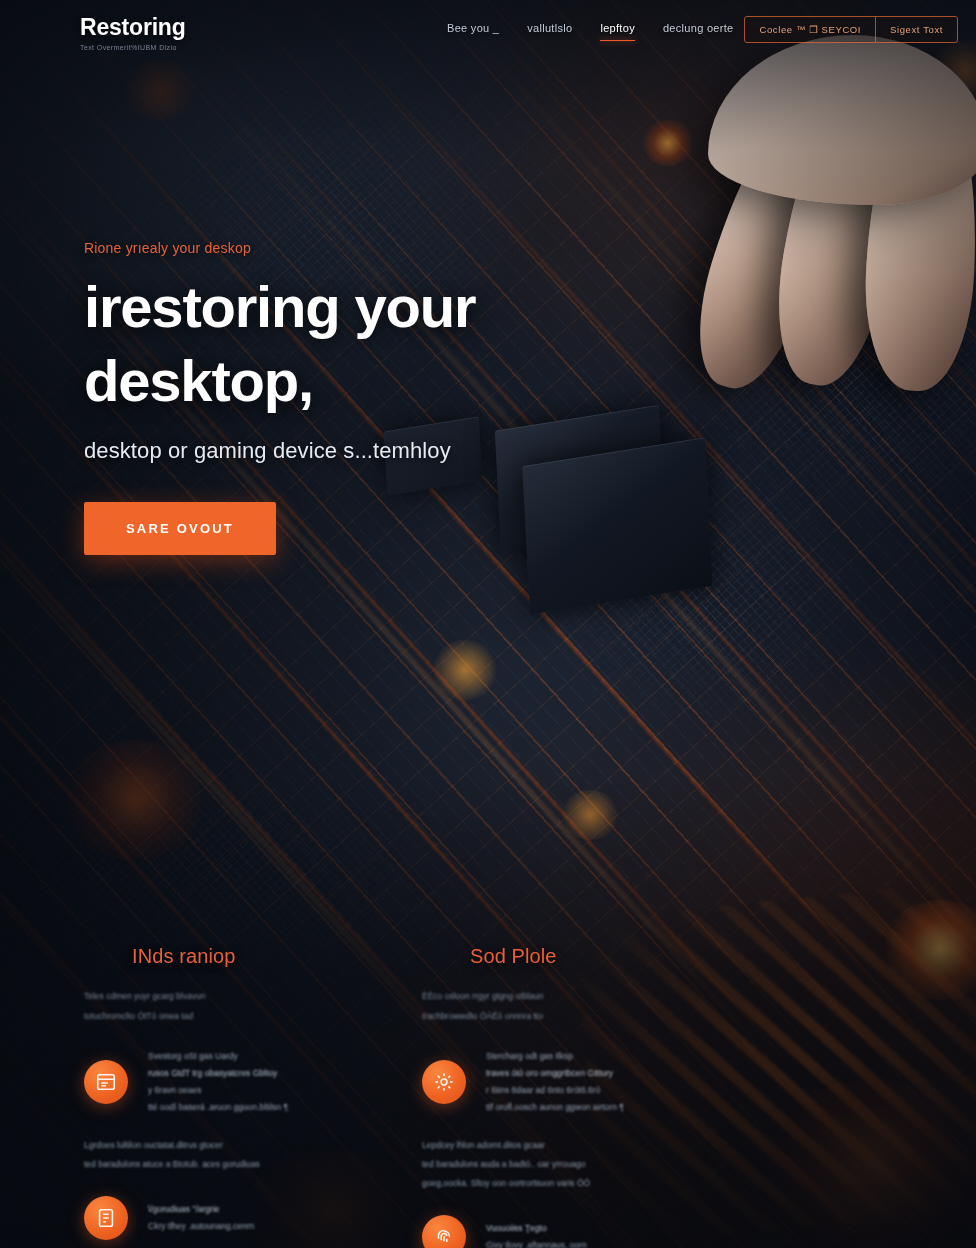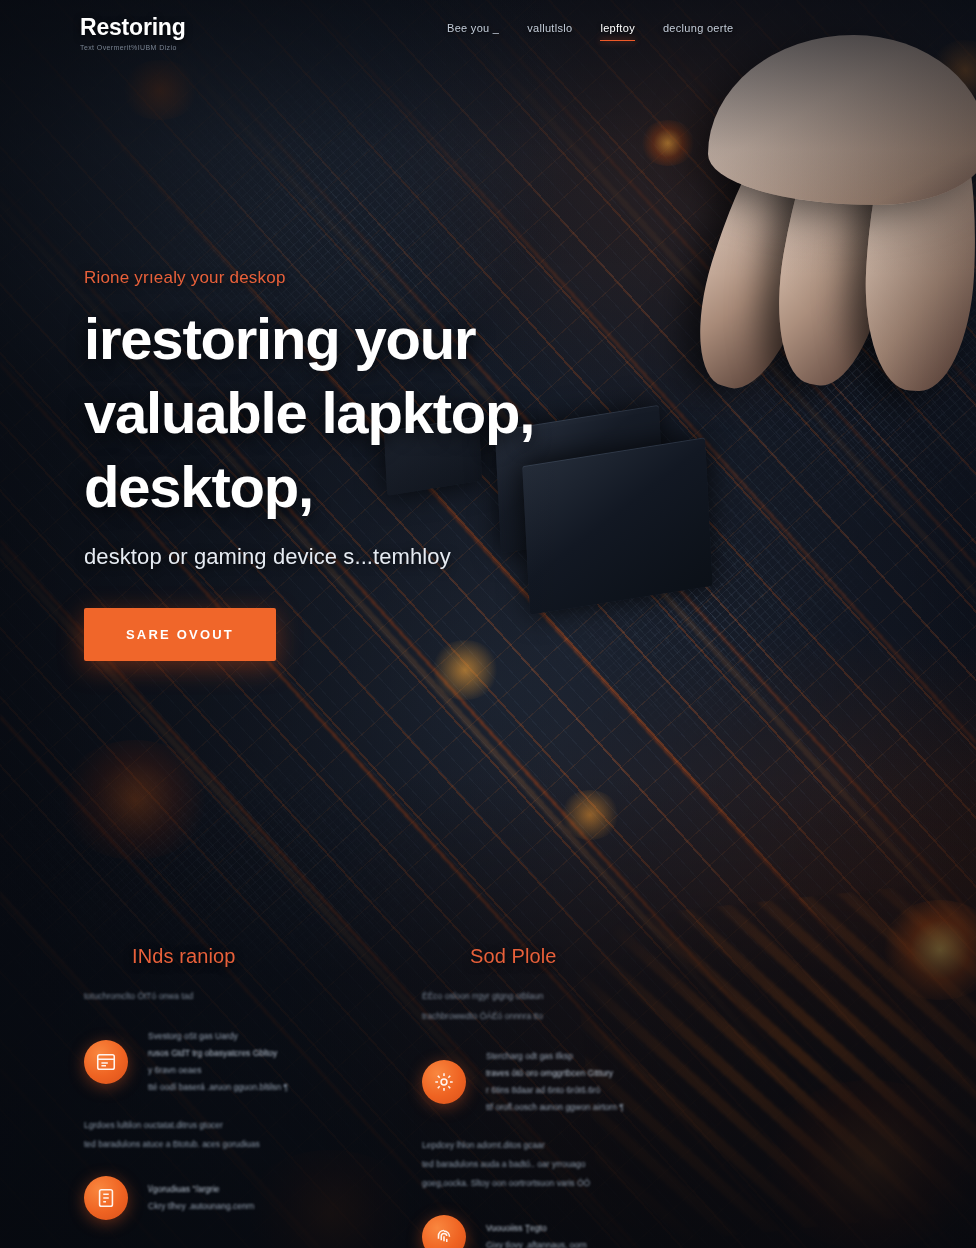--- a/index.html
+++ b/index.html
@@ -170,22 +170,22 @@
   .hbtn {
     font-size:9.5px; color:#e4enter; letter-spacing:0.6px;
     padding:7px 14px; white-space:nowrap; filter:blur(0.6px);
     color:#e8a07a; background:rgba(30,18,14,0.25);
   }
   .hbtn + .hbtn { border-left:1px solid rgba(232,104,48,0.72); }
 
   
   .hero { position:absolute; left:84px; top:240px; width:560px; z-index:15; }
   .eyebrow {
-    font-size:17px; color:#e8603a; letter-spacing:0.2px; filter:blur(0.35px);
-    text-shadow:0 2px 8px rgba(0,0,0,0.8); margin-bottom:14px;margin-top:28px;
+    font-size:14px; color:#e8603a; letter-spacing:0.2px; filter:blur(0.35px);
+    text-shadow:0 2px 8px rgba(0,0,0,0.8); margin-bottom:14px;
   }
   .headline {
     font-size:58px; line-height:74px; font-weight:bold; color:#ffffff;
     letter-spacing:-1.2px; text-shadow:0 3px 18px rgba(0,0,0,0.75);
   }
   .subhead {
     margin-top:20px; font-size:22px; color:#e6ebf2; letter-spacing:0.1px;
     filter:blur(0.45px); text-shadow:0 2px 10px rgba(0,0,0,0.85);
   }
   .cta {
@@ -266,39 +266,43 @@
       <div class="brand-sub">Text Overmerit%IUBM Dizio</div>
     </div>
 
     <div class="nav">
       <div class="nav-item">Bee you _</div>
       <div class="nav-item">vallutlslo</div>
       <div class="nav-item active">lepftoy</div>
       <div class="nav-item">declung oerte</div>
     </div>
 
+    <div class="header-actions">
+      <div class="hbtn">Coclee  ™  ❒  SEYCOI</div>
+      <div class="hbtn">Sigext Toxt</div>
+    </div>
 
   </div>
 
   <div class="hero">
     <div class="eyebrow">Rione yrıealy your deskop</div>
     <div class="headline">
       <div>irestoring your</div>
-      <div>valuable lapktop,</div>
       <div>desktop,</div>
     </div>
     <div class="subhead">desktop or gaming device s...temhloy</div>
     <div class="cta">SARE OVOUT</div>
   </div>
 
   <div class="features">
 
     <div class="fcol">
       <div class="fcol-title">INds raniop</div>
       <div class="fblurb">
+        <div>Teles cdmen yuyr gcarg  blvavun</div>
         <div>totuchromclto ÓtTó onwa tad</div>
       </div>
 
       <div class="fitem">
         <div class="ficon">
           <svg viewBox="0 0 24 24">
               <rect x="3" y="4" width="18" height="16" rx="2"></rect>
               <path d="M3 9h18"></path>
               <path d="M7 13h7M7 16h5"></path>
             </svg>

